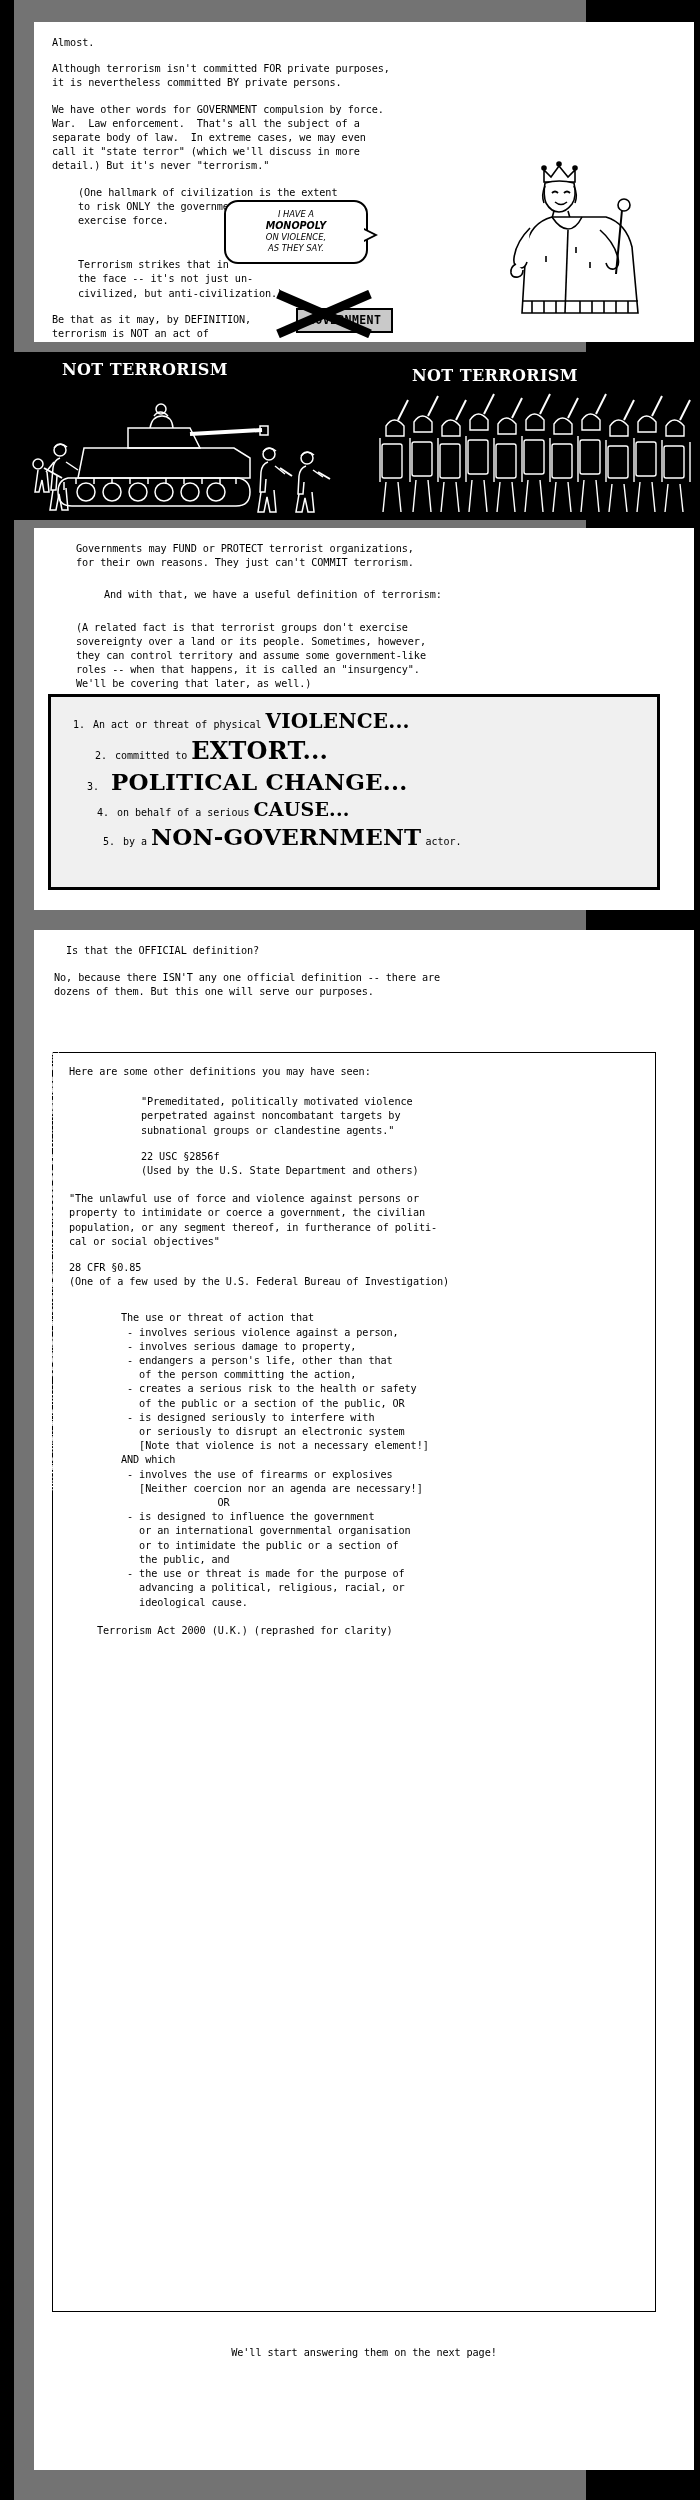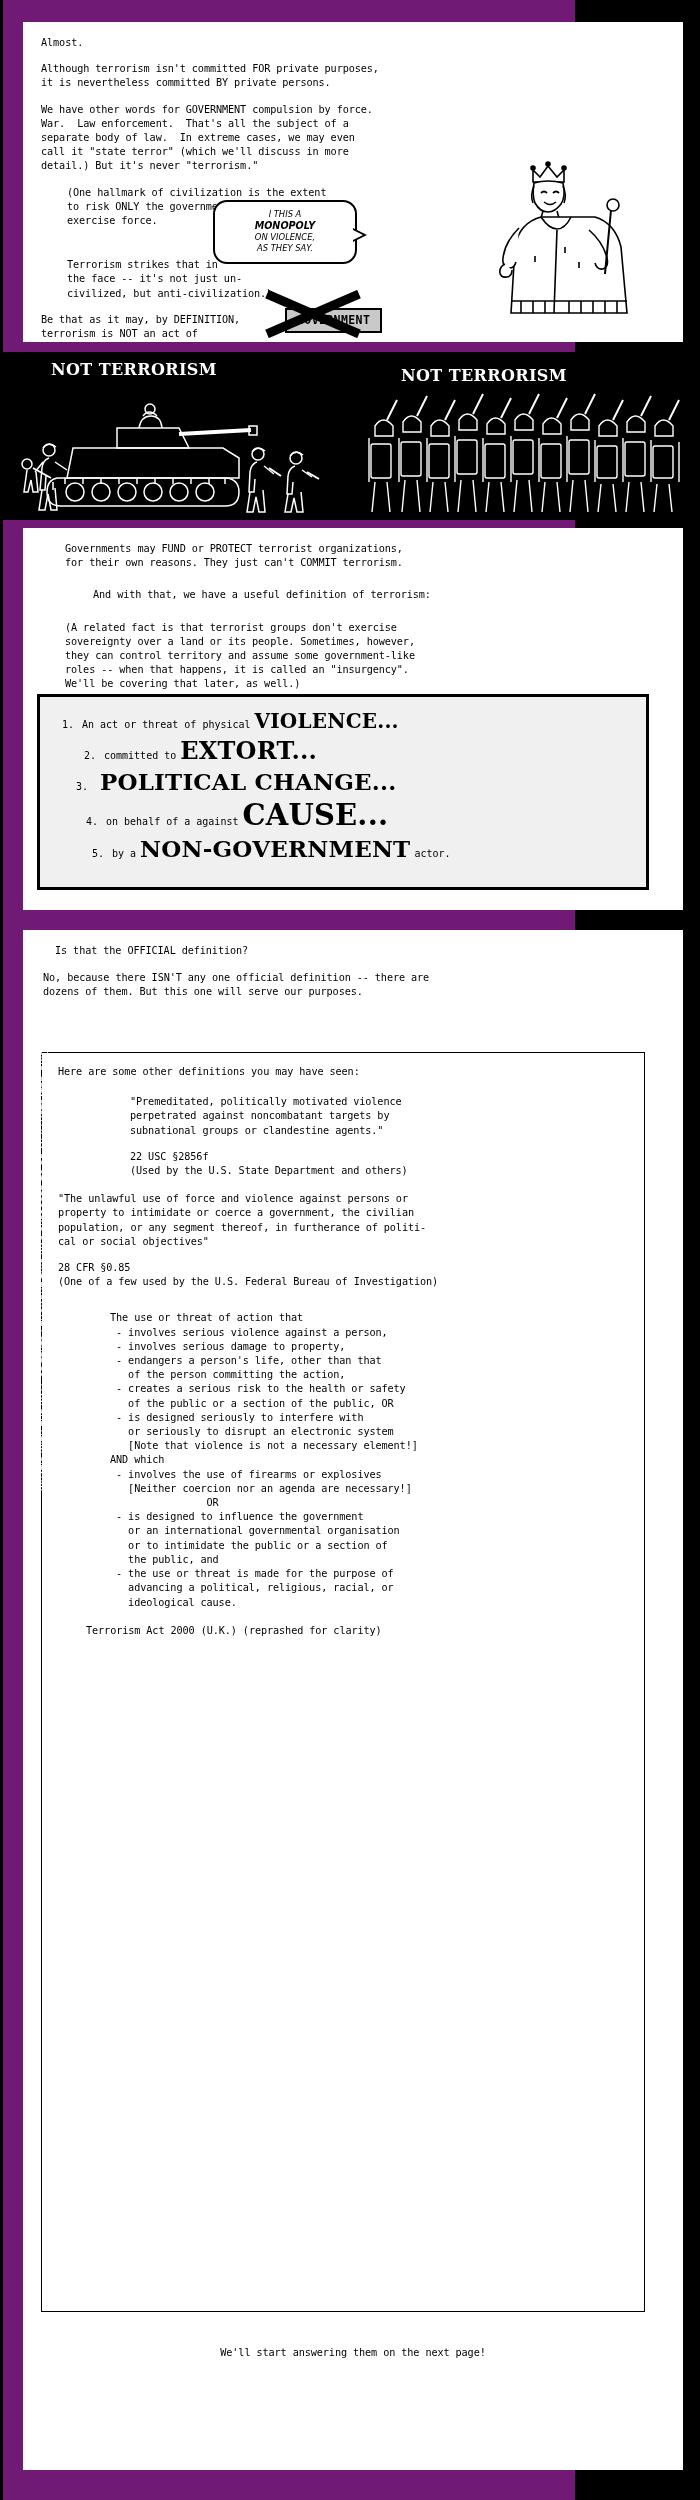--- a/index.html
+++ b/index.html
@@ -9,24 +9,24 @@
   }
   body {
     width: 700px;
     height: 2500px;
     position: relative;
     font-family: "DejaVu Sans Mono", monospace;
     overflow: hidden;
   }
   .page {
     position: absolute;
-    left: 3px; top: 0;
+    left: 14px; top: 0;
     width: 572px;
     height: 2500px;
-    background: #701a75;
+    background: #737373;
   }
 
   
   .panel {
     position: absolute;
     background: #ffffff;
     color: #000;
     box-sizing: border-box;
   }
 
@@ -178,21 +178,21 @@
     font-size: 21px;
     letter-spacing: 0.2px;
     padding: 0 4px;
   }
   .defrow.r1 .defbig { font-size: 20px; }
   .defrow.r2 { margin-left: 22px; }
   .defrow.r2 .defbig { font-size: 24px; }
   .defrow.r3 { margin-left: 14px; }
   .defrow.r3 .defbig { font-size: 23px; }
   .defrow.r4 { margin-left: 24px; }
-  .defrow.r4 .defbig { font-size: 29px; }
+  .defrow.r4 .defbig { font-size: 19px; }
   .defrow.r5 { margin-left: 30px; }
   .defrow.r5 .defbig { font-size: 23px; }
 
   
   #panel3 {
     left: 20px; top: 930px;
     width: 660px; height: 1540px;
     padding: 14px 20px;
   }
   .p3-para { margin-bottom: 13px; }
@@ -258,21 +258,21 @@
 to risk ONLY the government is allowed to
 exercise force.</div>
       <div class="mono p1-para p1-indent" style="margin-top:30px;">Terrorism strikes that in
 the face -- it's not just un-
 civilized, but anti-civilization.)</div>
       <div class="mono p1-foot">Be that as it may, by DEFINITION,
 terrorism is NOT an act of</div>
     </div>
 
     <div id="speech">
-      <span>I THIS A</span><br>
+      <span>I HAVE A</span><br>
       <span class="mono-strong">MONOPOLY</span><br>
       <span>ON VIOLENCE,</span><br>
       <span>AS THEY SAY.</span>
     </div>
 
     <div id="king">
       <svg width="200" height="165" viewBox="0 0 200 165">
         <g fill="none" stroke="#000" stroke-width="1.6">
 
           <path d="M64 30 L64 18 L71 25 L79 14 L88 25 L95 18 L95 30 Z" fill="#fff"></path>
@@ -467,21 +467,21 @@
         <span class="defsmall">committed to</span>
         <span class="defbig">EXTORT...</span>
       </div>
       <div class="defrow r3">
         <span class="defnum">3.</span>
         <span class="defsmall"></span>
         <span class="defbig">POLITICAL CHANGE...</span>
       </div>
       <div class="defrow r4">
         <span class="defnum">4.</span>
-        <span class="defsmall">on behalf of a against</span>
+        <span class="defsmall">on behalf of a serious</span>
         <span class="defbig">CAUSE...</span>
       </div>
       <div class="defrow r5">
         <span class="defnum">5.</span>
         <span class="defsmall">by a</span>
         <span class="defbig">NON-GOVERNMENT</span>
         <span class="defsmall">actor.</span>
       </div>
     </div>
   </div>

